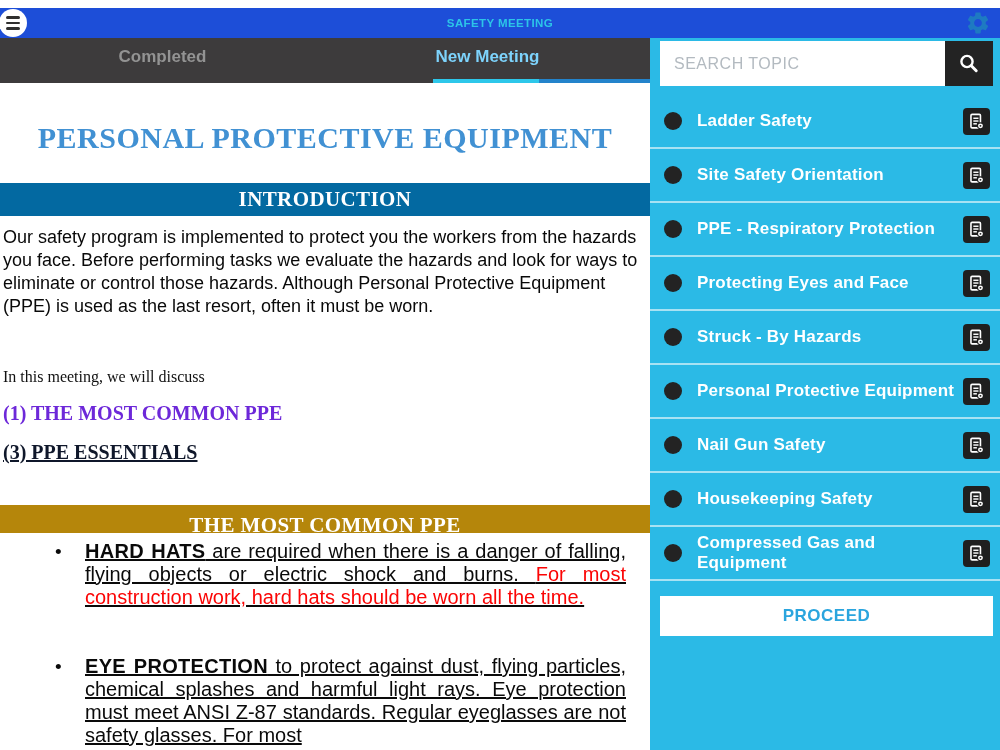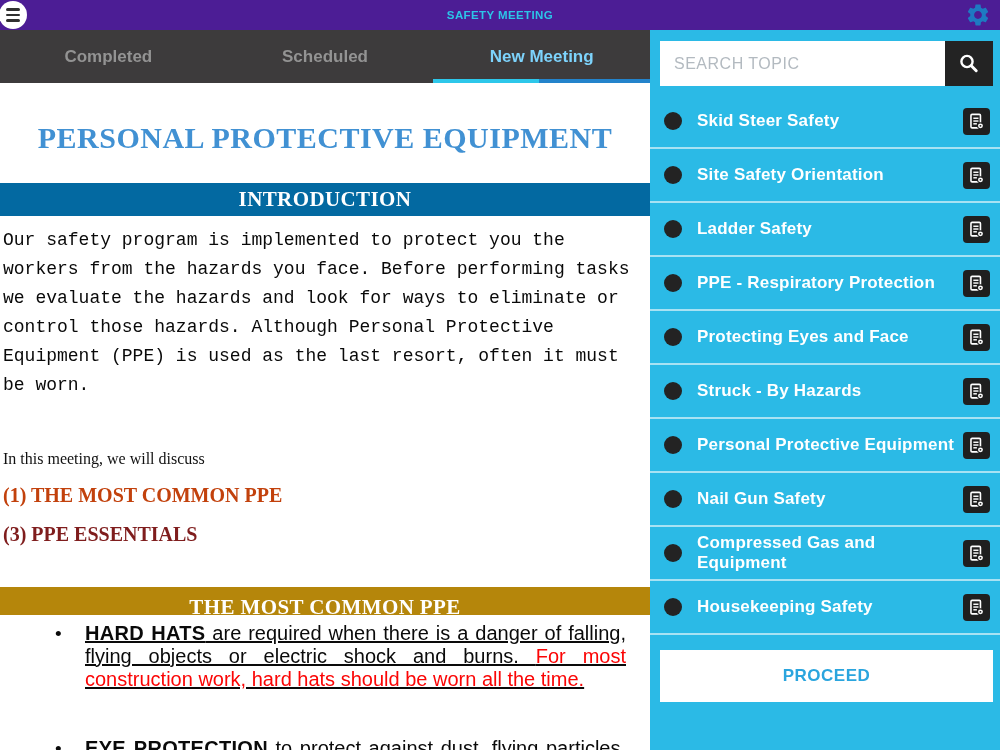--- a/index.html
+++ b/index.html
@@ -1,21 +1,21 @@
 <!DOCTYPE html>
 <html><head>
 <meta charset="utf-8">
 <style>
   * { margin:0; padding:0; box-sizing:border-box; }
   html,body { width:1000px; height:750px; overflow:hidden; background:#fff;
               font-family:"Liberation Sans", sans-serif; }
   .app { position:relative; width:1000px; height:750px; overflow:hidden; }
 
   
-  .topbar { position:absolute; left:0; top:0; width:1000px; height:30px; background:#4c1d95; z-index:5; }
+  .topbar { position:absolute; left:0; top:8px; width:1000px; height:30px; background:#1d4ed8; z-index:5; }
   .hamburger { position:absolute; left:-1px; top:1px; width:28px; height:28px; border-radius:50%;
                background:#fff; display:flex; flex-direction:column; justify-content:center;
                align-items:center; gap:3px; cursor:pointer; }
   .hamburger i { display:block; width:14px; height:2.5px; background:#303030; border-radius:2px; }
   .topbar-title { position:absolute; left:0; right:0; top:0; height:30px; line-height:30px;
                   text-align:center; color:#2cc5e8; font-size:11.5px; font-weight:bold; letter-spacing:.4px; }
   .gear { position:absolute; right:9px; top:2px; width:26px; height:26px; cursor:pointer; }
 
   
   .main { position:absolute; left:0; top:30px; width:650px; height:720px; background:#fff; }
@@ -30,27 +30,27 @@
                border-top:7px solid #2dc7ea; }
 
   .doc { position:relative; width:650px; height:667px; background:#fff; overflow:hidden;
          font-family:"Liberation Sans", sans-serif; }
   .doc-title { margin-top:36px; text-align:center; color:#4191d3; font-family:"Liberation Serif", serif;
                font-weight:bold; font-size:30px; line-height:38px; letter-spacing:.5px; }
   .banner { margin-top:26px; height:33px; line-height:33px; text-align:center; color:#fff;
             font-family:"Liberation Serif", serif; font-weight:bold; font-size:21px; letter-spacing:.4px; }
   .banner.blue { background:#0369a1; }
   .banner.gold { background:#b5860b; margin-top:41px; height:28px; line-height:40px; }
-  .doc-para { margin:10px 4px 0 3px; font-size:18px; line-height:29px; color:#090909;font-family:Liberation Mono, monospace; }
+  .doc-para { margin:10px 4px 0 3px; font-size:18px; line-height:23px; color:#090909; }
   .lead { margin:50px 0 0 3px; font-family:"Liberation Serif", serif; font-size:16px; color:#111; }
   .discuss { margin-left:3px; font-family:"Liberation Serif", serif; font-weight:bold; font-size:20px; }
   .discuss li { list-style:none; margin-top:16px; }
-  .discuss .c1 { color:#c2410c; }
+  .discuss .c1 { color:#6d28d9; }
   .discuss .c2 { color:#475a71; }
-  .discuss .c3 { color:#7f1d1d; }
+  .discuss .c3 { color:#0f172a;text-decoration:underline; }
   .bullets { margin-top:7px; }
   .bullets li { list-style:none; position:relative; padding:0 24px 0 85px; font-size:20px;
                 line-height:23px; color:#0a0a0a; text-align:justify;text-decoration:underline; }
   .bullets li + li { margin-top:46px; }
   .bullets li::before { content:"•"; position:absolute; left:55px; top:0; font-size:19px; }
   .bullets b { letter-spacing:.3px; }
   .red { color:#fb0505; }
 
   
   .sidebar { position:absolute; left:650px; top:30px; width:350px; height:720px;
@@ -64,21 +64,21 @@
                 align-items:center; justify-content:center; cursor:pointer; }
   .topics { margin-top:9px; flex:0 0 auto; }
   .topic { height:54px; display:flex; align-items:center; padding:0 10px 0 14px;
            border-bottom:2px solid #a8e2f3; cursor:pointer; }
   .topic-dot { width:18px; height:18px; border-radius:50%; background:#232323; flex:0 0 auto; }
   .topic-label { flex:1; margin-left:15px; color:#fff; font-size:17px; font-weight:600;
                  letter-spacing:.2px; }
   .topic-icon { width:27px; height:27px; background:#1f1f1f; border-radius:4px; flex:0 0 auto;
                 display:flex; align-items:center; justify-content:center; }
   .proceed-wrap { padding:15px 7px 0 10px; }
-  .proceed { width:100%; height:52px; background:#fff; border:0; color:#2aa5de; font-weight:bold;
+  .proceed { width:100%; height:40px; background:#fff; border:0; color:#2aa5de; font-weight:bold;
              font-size:17px; letter-spacing:.5px; cursor:pointer;
              font-family:"Liberation Sans", sans-serif; }
 </style>
 </head>
 <body>
 
 <div class="app">
 
   <div class="topbar">
     <div class="hamburger">
@@ -88,21 +88,20 @@
     </div>
     <div class="topbar-title">SAFETY MEETING</div>
     <svg class="gear" viewBox="0 0 24 24">
       <path fill="#1e7ac2" d="M19.14 12.94c.04-.3.06-.61.06-.94 0-.32-.02-.64-.07-.94l2.03-1.58c.18-.14.23-.41.12-.61l-1.92-3.32c-.12-.22-.37-.29-.59-.22l-2.39.96c-.5-.38-1.03-.7-1.62-.94l-.36-2.54c-.04-.24-.24-.41-.48-.41h-3.84c-.24 0-.43.17-.47.41l-.36 2.54c-.59.24-1.13.57-1.62.94l-2.39-.96c-.22-.08-.47 0-.59.22L2.74 8.87c-.12.21-.08.47.12.61l2.03 1.58c-.05.3-.09.63-.09.94s.02.64.07.94l-2.03 1.58c-.18.14-.23.41-.12.61l1.92 3.32c.12.22.37.29.59.22l2.39-.96c.5.38 1.03.7 1.62.94l.36 2.54c.05.24.24.41.48.41h3.84c.24 0 .44-.17.47-.41l.36-2.54c.59-.24 1.13-.56 1.62-.94l2.39.96c.22.08.47 0 .59-.22l1.92-3.32c.12-.22.07-.47-.12-.61l-2.01-1.58zM12 15.6c-1.98 0-3.6-1.62-3.6-3.6s1.62-3.6 3.6-3.6 3.6 1.62 3.6 3.6-1.62 3.6-3.6 3.6z"></path>
     </svg>
   </div>
 
   <div class="main">
     <div class="tabbar">
       <div class="tab">Completed</div>
-      <div class="tab">Scheduled</div>
       <div class="tab active">New Meeting</div>
       <div class="tab-underline"></div>
       <div class="tab-caret"></div>
     </div>
 
     <div class="doc">
       <h1 class="doc-title">PERSONAL PROTECTIVE EQUIPMENT</h1>
       <div class="banner blue">INTRODUCTION</div>
       <p class="doc-para">Our safety program is implemented to protect you the workers from the hazards you face. Before performing tasks we evaluate the hazards and look for ways to eliminate or control those hazards. Although Personal Protective Equipment (PPE) is used as the last resort, often it must be worn.</p>
       <p class="lead">In this meeting, we will discuss</p>
@@ -125,21 +124,21 @@
         <svg width="24" height="24" viewBox="0 0 24 24">
           <circle cx="10" cy="9.5" r="5.6" fill="none" stroke="#fff" stroke-width="2.4"></circle>
           <line x1="14.3" y1="13.8" x2="19.2" y2="18.7" stroke="#fff" stroke-width="3" stroke-linecap="round"></line>
         </svg>
       </button>
     </div>
 
     <div class="topics">
       <div class="topic">
         <span class="topic-dot"></span>
-        <span class="topic-label">Skid Steer Safety</span>
+        <span class="topic-label">Ladder Safety</span>
         <span class="topic-icon">
             <svg width="19" height="19" viewBox="0 0 24 24">
               <rect x="5" y="3" width="12" height="17" rx="1.5" fill="none" stroke="#fff" stroke-width="2"></rect>
               <rect x="8" y="7" width="6.5" height="1.8" fill="#fff"></rect>
               <rect x="8" y="10.5" width="6.5" height="1.8" fill="#fff"></rect>
               <rect x="8" y="14" width="4.5" height="1.8" fill="#fff"></rect>
               <circle cx="17" cy="17.5" r="4.4" fill="#1f1f1f"></circle>
               <circle cx="17" cy="17.5" r="3.1" fill="#fff"></circle>
               <circle cx="17" cy="17.5" r="1.2" fill="#1f1f1f"></circle>
             </svg>
@@ -155,35 +154,20 @@
               <rect x="8" y="10.5" width="6.5" height="1.8" fill="#fff"></rect>
               <rect x="8" y="14" width="4.5" height="1.8" fill="#fff"></rect>
               <circle cx="17" cy="17.5" r="4.4" fill="#1f1f1f"></circle>
               <circle cx="17" cy="17.5" r="3.1" fill="#fff"></circle>
               <circle cx="17" cy="17.5" r="1.2" fill="#1f1f1f"></circle>
             </svg>
           </span>
       </div>
       <div class="topic">
         <span class="topic-dot"></span>
-        <span class="topic-label">Ladder Safety</span>
-        <span class="topic-icon">
-            <svg width="19" height="19" viewBox="0 0 24 24">
-              <rect x="5" y="3" width="12" height="17" rx="1.5" fill="none" stroke="#fff" stroke-width="2"></rect>
-              <rect x="8" y="7" width="6.5" height="1.8" fill="#fff"></rect>
-              <rect x="8" y="10.5" width="6.5" height="1.8" fill="#fff"></rect>
-              <rect x="8" y="14" width="4.5" height="1.8" fill="#fff"></rect>
-              <circle cx="17" cy="17.5" r="4.4" fill="#1f1f1f"></circle>
-              <circle cx="17" cy="17.5" r="3.1" fill="#fff"></circle>
-              <circle cx="17" cy="17.5" r="1.2" fill="#1f1f1f"></circle>
-            </svg>
-          </span>
-      </div>
-      <div class="topic">
-        <span class="topic-dot"></span>
         <span class="topic-label">PPE - Respiratory Protection</span>
         <span class="topic-icon">
             <svg width="19" height="19" viewBox="0 0 24 24">
               <rect x="5" y="3" width="12" height="17" rx="1.5" fill="none" stroke="#fff" stroke-width="2"></rect>
               <rect x="8" y="7" width="6.5" height="1.8" fill="#fff"></rect>
               <rect x="8" y="10.5" width="6.5" height="1.8" fill="#fff"></rect>
               <rect x="8" y="14" width="4.5" height="1.8" fill="#fff"></rect>
               <circle cx="17" cy="17.5" r="4.4" fill="#1f1f1f"></circle>
               <circle cx="17" cy="17.5" r="3.1" fill="#fff"></circle>
               <circle cx="17" cy="17.5" r="1.2" fill="#1f1f1f"></circle>
@@ -245,36 +229,36 @@
               <rect x="8" y="10.5" width="6.5" height="1.8" fill="#fff"></rect>
               <rect x="8" y="14" width="4.5" height="1.8" fill="#fff"></rect>
               <circle cx="17" cy="17.5" r="4.4" fill="#1f1f1f"></circle>
               <circle cx="17" cy="17.5" r="3.1" fill="#fff"></circle>
               <circle cx="17" cy="17.5" r="1.2" fill="#1f1f1f"></circle>
             </svg>
           </span>
       </div>
       <div class="topic">
         <span class="topic-dot"></span>
+        <span class="topic-label">Housekeeping Safety</span>
+        <span class="topic-icon">
+            <svg width="19" height="19" viewBox="0 0 24 24">
+              <rect x="5" y="3" width="12" height="17" rx="1.5" fill="none" stroke="#fff" stroke-width="2"></rect>
+              <rect x="8" y="7" width="6.5" height="1.8" fill="#fff"></rect>
+              <rect x="8" y="10.5" width="6.5" height="1.8" fill="#fff"></rect>
+              <rect x="8" y="14" width="4.5" height="1.8" fill="#fff"></rect>
+              <circle cx="17" cy="17.5" r="4.4" fill="#1f1f1f"></circle>
+              <circle cx="17" cy="17.5" r="3.1" fill="#fff"></circle>
+              <circle cx="17" cy="17.5" r="1.2" fill="#1f1f1f"></circle>
+            </svg>
+          </span>
+      </div>
+      <div class="topic">
+        <span class="topic-dot"></span>
         <span class="topic-label">Compressed Gas and Equipment</span>
-        <span class="topic-icon">
-            <svg width="19" height="19" viewBox="0 0 24 24">
-              <rect x="5" y="3" width="12" height="17" rx="1.5" fill="none" stroke="#fff" stroke-width="2"></rect>
-              <rect x="8" y="7" width="6.5" height="1.8" fill="#fff"></rect>
-              <rect x="8" y="10.5" width="6.5" height="1.8" fill="#fff"></rect>
-              <rect x="8" y="14" width="4.5" height="1.8" fill="#fff"></rect>
-              <circle cx="17" cy="17.5" r="4.4" fill="#1f1f1f"></circle>
-              <circle cx="17" cy="17.5" r="3.1" fill="#fff"></circle>
-              <circle cx="17" cy="17.5" r="1.2" fill="#1f1f1f"></circle>
-            </svg>
-          </span>
-      </div>
-      <div class="topic">
-        <span class="topic-dot"></span>
-        <span class="topic-label">Housekeeping Safety</span>
         <span class="topic-icon">
             <svg width="19" height="19" viewBox="0 0 24 24">
               <rect x="5" y="3" width="12" height="17" rx="1.5" fill="none" stroke="#fff" stroke-width="2"></rect>
               <rect x="8" y="7" width="6.5" height="1.8" fill="#fff"></rect>
               <rect x="8" y="10.5" width="6.5" height="1.8" fill="#fff"></rect>
               <rect x="8" y="14" width="4.5" height="1.8" fill="#fff"></rect>
               <circle cx="17" cy="17.5" r="4.4" fill="#1f1f1f"></circle>
               <circle cx="17" cy="17.5" r="3.1" fill="#fff"></circle>
               <circle cx="17" cy="17.5" r="1.2" fill="#1f1f1f"></circle>
             </svg>

